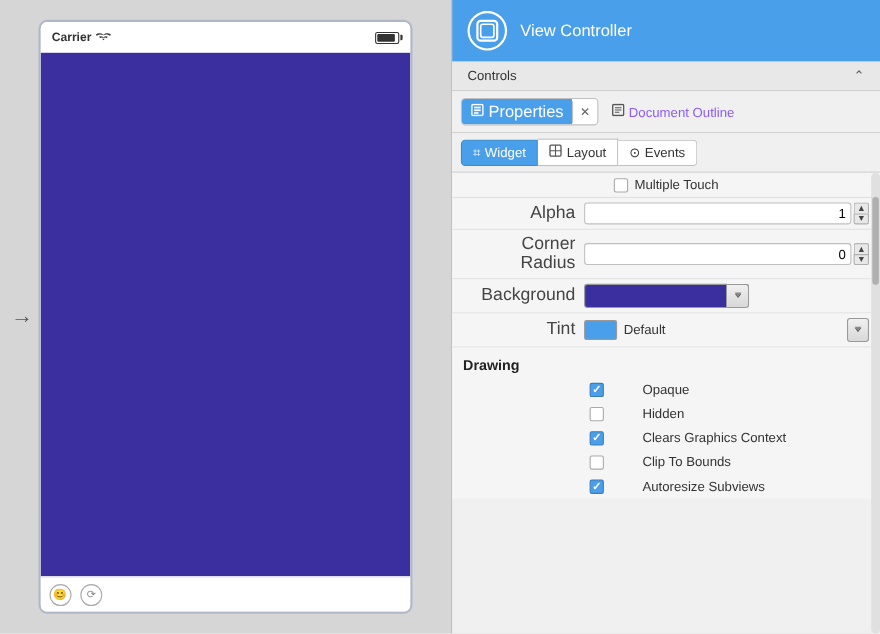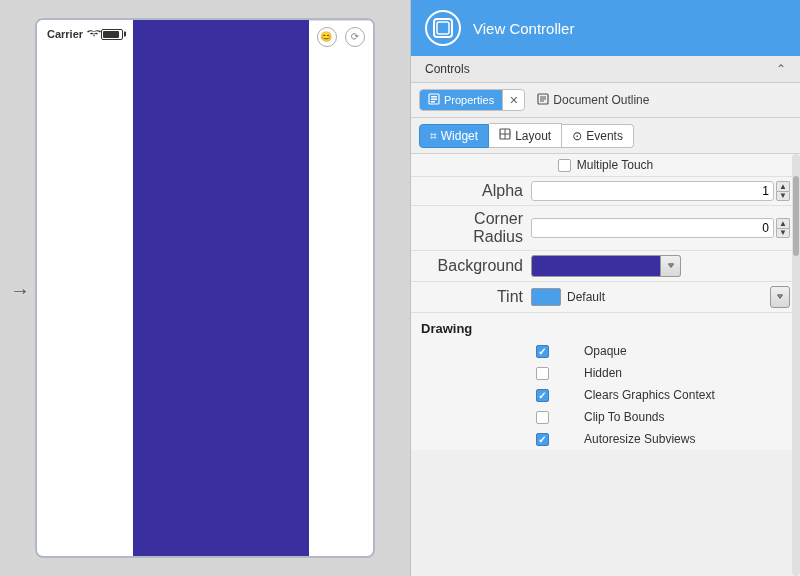--- a/index.html
+++ b/index.html
@@ -35,21 +35,21 @@
     }
 
     .phone-frame {
       width: 340px;
       height: 540px;
       border: 2px solid #b0b8c8;
       border-radius: 8px;
       background: white;
       overflow: hidden;
       display: flex;
-      flex-direction: row;
+      flex-direction: column;
     }
 
     .phone-status-bar {
       height: 28px;
       background: white;
       display: flex;
       align-items: center;
       justify-content: space-between;
       padding: 4px 10px;
       font-size: 11px;
@@ -200,21 +200,21 @@
       display: flex;
       align-items: center;
       background: white;
       border: 1px solid #c0c0c0;
       border-radius: 4px;
       overflow: hidden;
     }
 
     .tab-btn {
       padding: 3px 8px;
-      font-size: 11px;
+      font-size: 15px;
       border: none;
       background: transparent;
       cursor: pointer;
       display: flex;
       align-items: center;
       gap: 4px;
       color: #333;
     }
 
     .tab-btn.active {
@@ -233,21 +233,21 @@
       font-size: 11px;
       color: #666;
       cursor: pointer;
       border: none;
       background: transparent;
     }
 
     .tab-doc-outline {
       padding: 3px 8px;
       font-size: 12px;
-      color: #404040;
+      color: #8b5cf6;
       cursor: pointer;
       border: none;
       background: transparent;
       display: flex;
       align-items: center;
       gap: 4px;
     }
 
     .subtabs-row {
       background: #f0f0f0;

